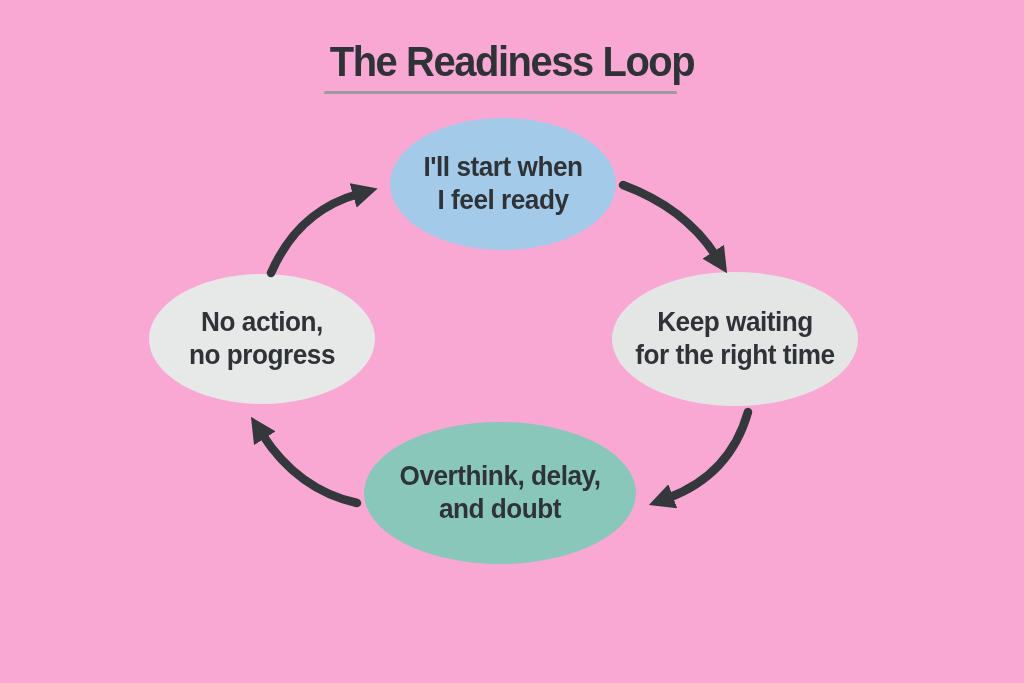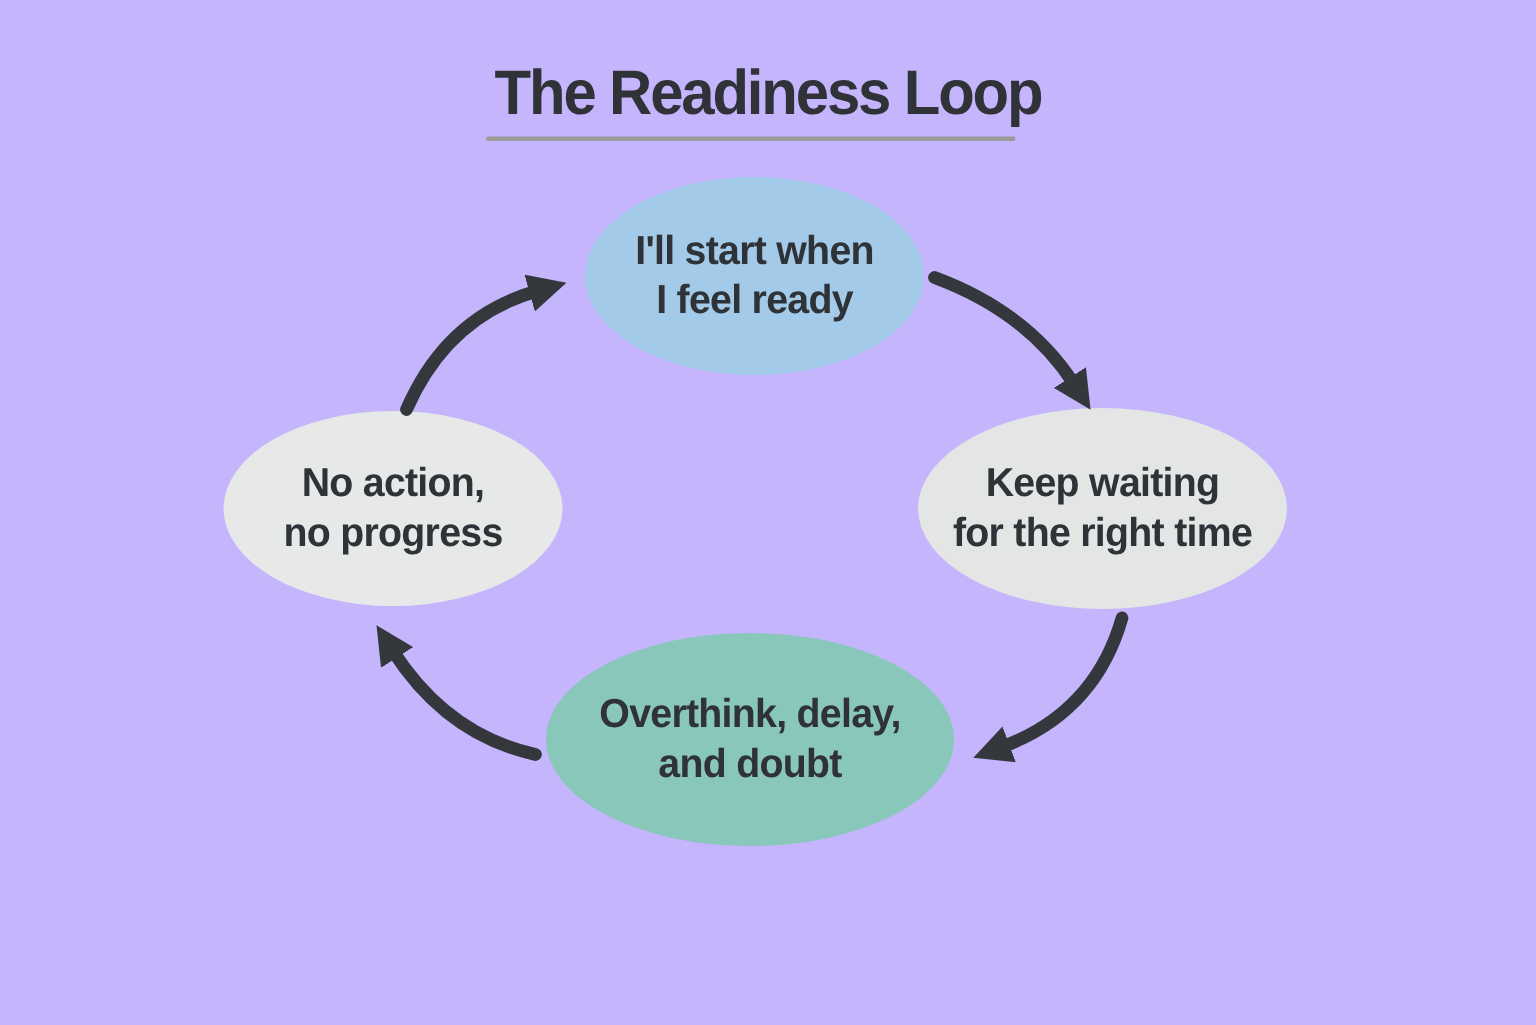--- a/index.html
+++ b/index.html
@@ -4,21 +4,21 @@
 <style>
   html, body {
     margin: 0;
     padding: 0;
     background: #ffffff;
   }
   .canvas {
     position: relative;
     width: 1024px;
     height: 683px;
-    background: #c4b5fd;
+    background: #f9a8d4;
     overflow: hidden;
     font-family: "Liberation Sans", "DejaVu Sans", sans-serif;
   }
   .title {
     position: absolute;
     top: 38px;
     left: 0;
     width: 100%;
     text-align: center;
     font-size: 42px;

